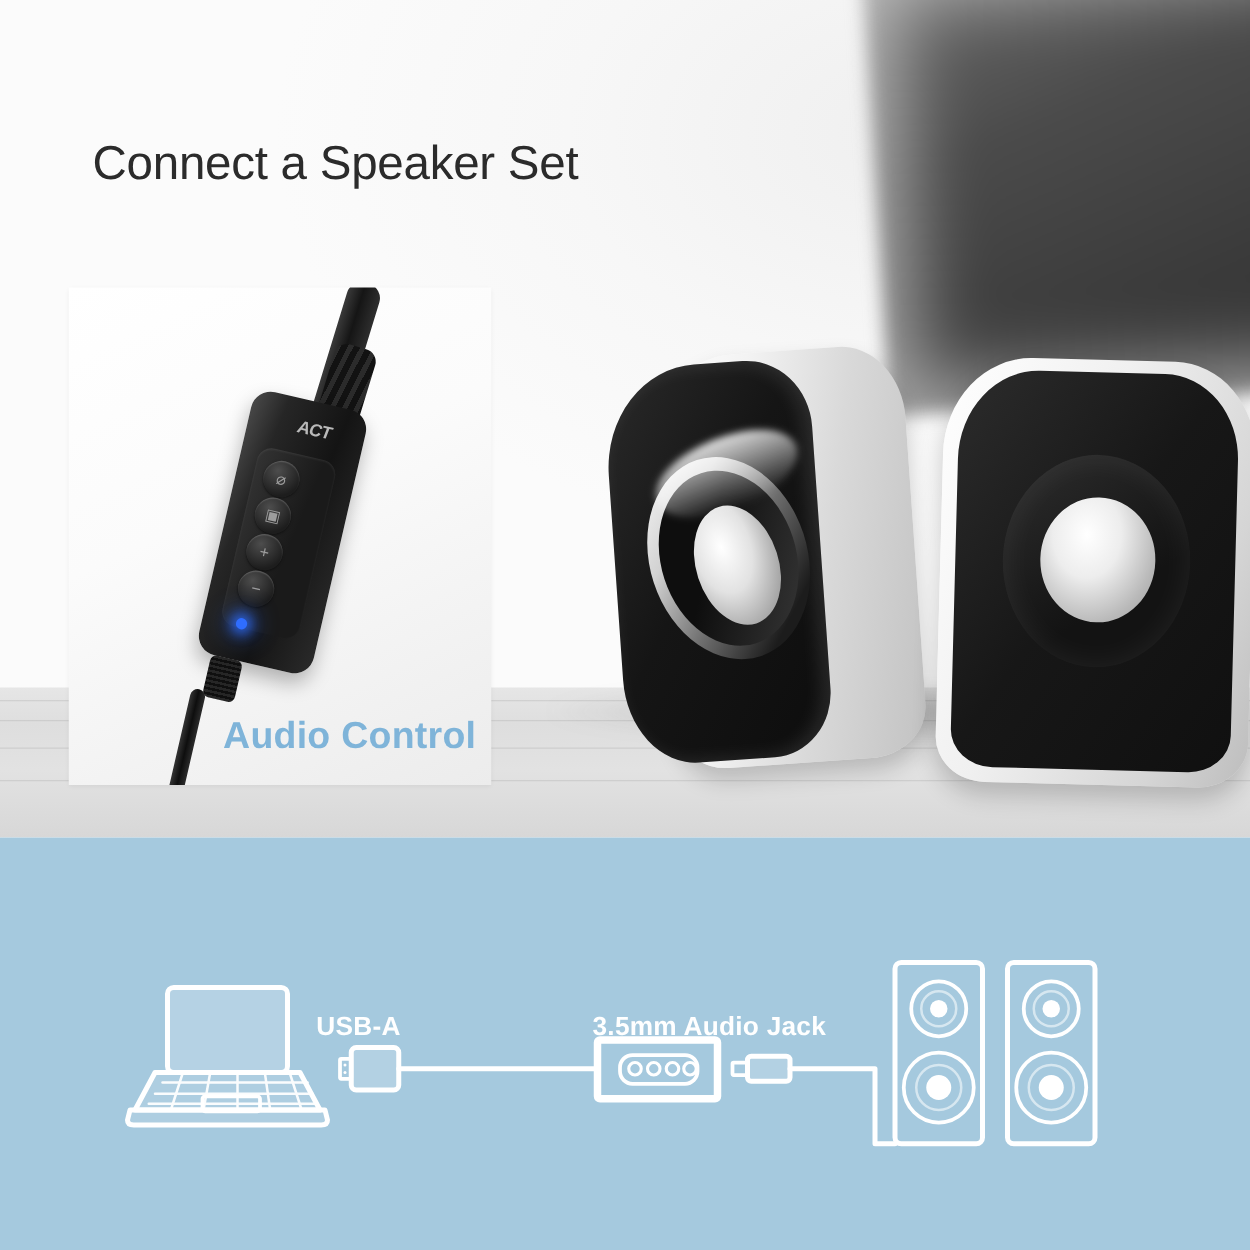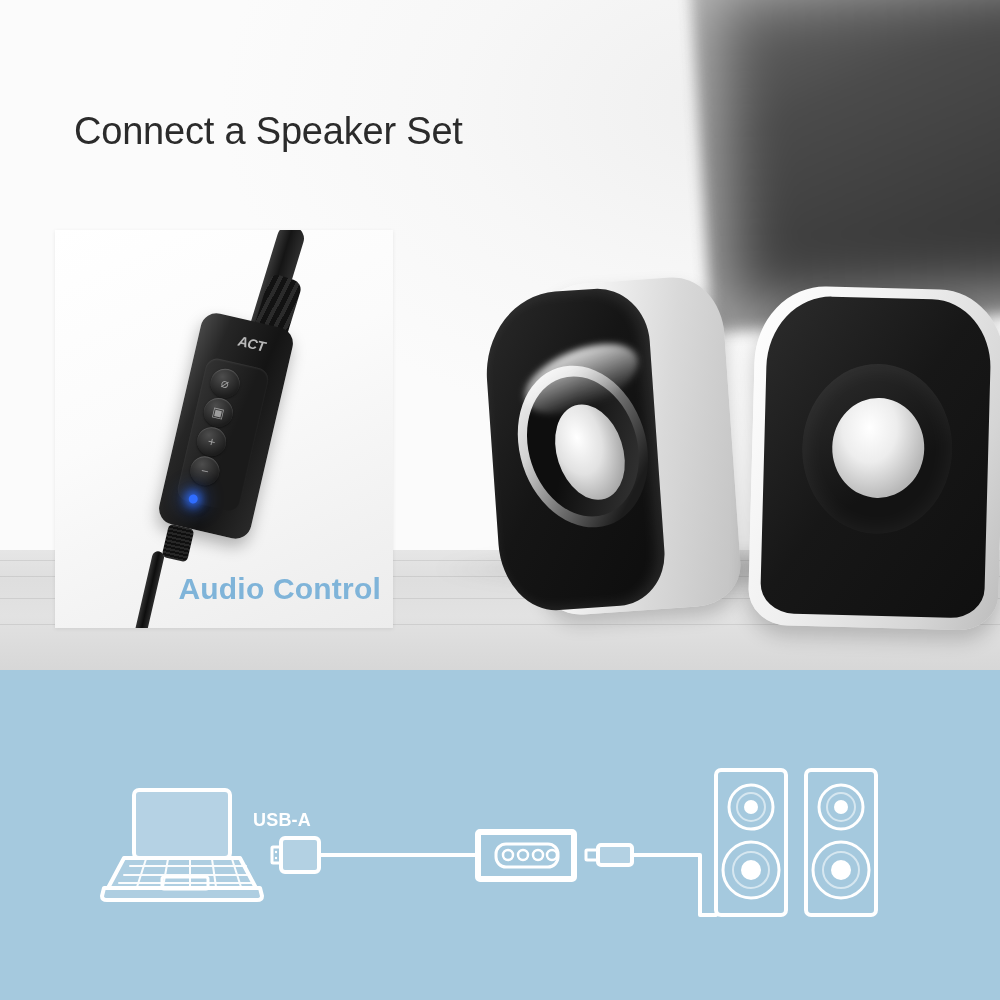--- a/index.html
+++ b/index.html
@@ -174,21 +174,21 @@
     position:absolute;left:38px;top:110px;
     font-size:38px;font-weight:300;letter-spacing:-.2px;
     font-family:"Liberation Sans Narrow","Liberation Sans",sans-serif;
     margin-left:36px;
   }
 
   
   .panel{position:absolute;left:0;top:670px;width:1000px;height:330px;}
   .diagram{position:absolute;left:0;top:0;width:1000px;height:330px;}
   .dlabel{
-    position:absolute;color:#ffffff;font-weight:700;font-size:18px;
+    position:absolute;color:#ffffff;font-weight:700;font-size:21px;
     font-family:"Liberation Sans Narrow","Liberation Sans",sans-serif;
     letter-spacing:.2px;white-space:nowrap;
   }
   .lbl-usb{left:253px;top:810px;}
   .lbl-jack{left:474px;top:810px;}
 </style>
 </head>
 <body>
 
 <div class="page">
@@ -314,14 +314,15 @@
           <circle cx="841" cy="137" r="7" fill="#ffffff" stroke="none"></circle>
           <circle cx="841" cy="200" r="28" stroke-width="3"></circle>
           <circle cx="841" cy="200" r="18" stroke-width="2" opacity=".55"></circle>
           <circle cx="841" cy="200" r="10" fill="#ffffff" stroke="none"></circle>
         </g>
       </g>
     </svg>
   </div>
 
   <div class="dlabel lbl-usb">USB-A</div>
+  <div class="dlabel lbl-jack">3.5mm Audio Jack</div>
 
 </div>
 
 </body></html>

